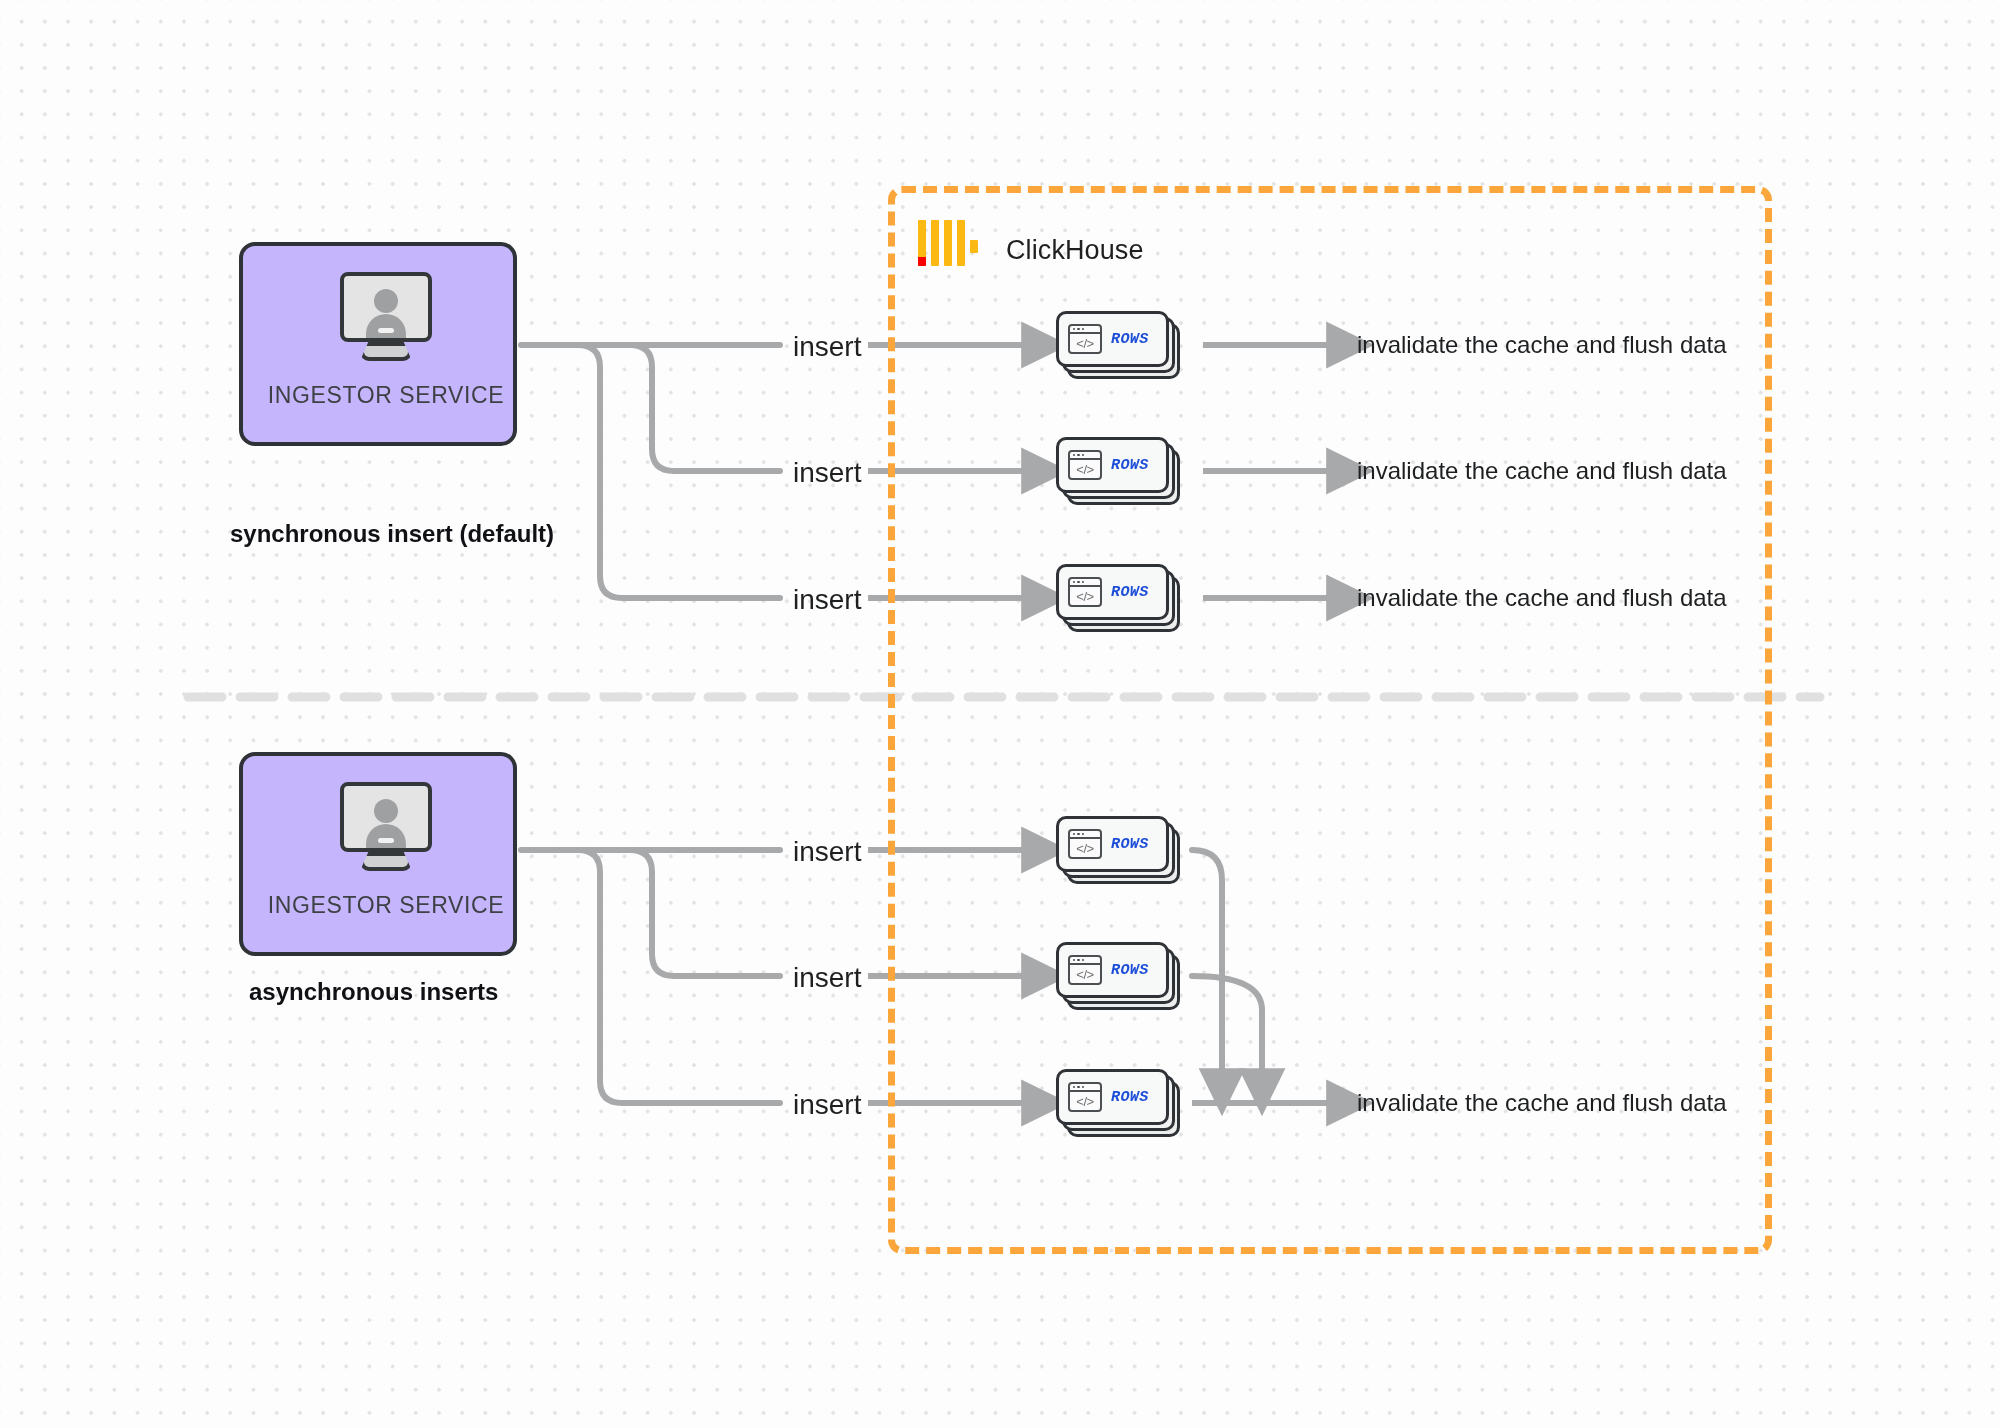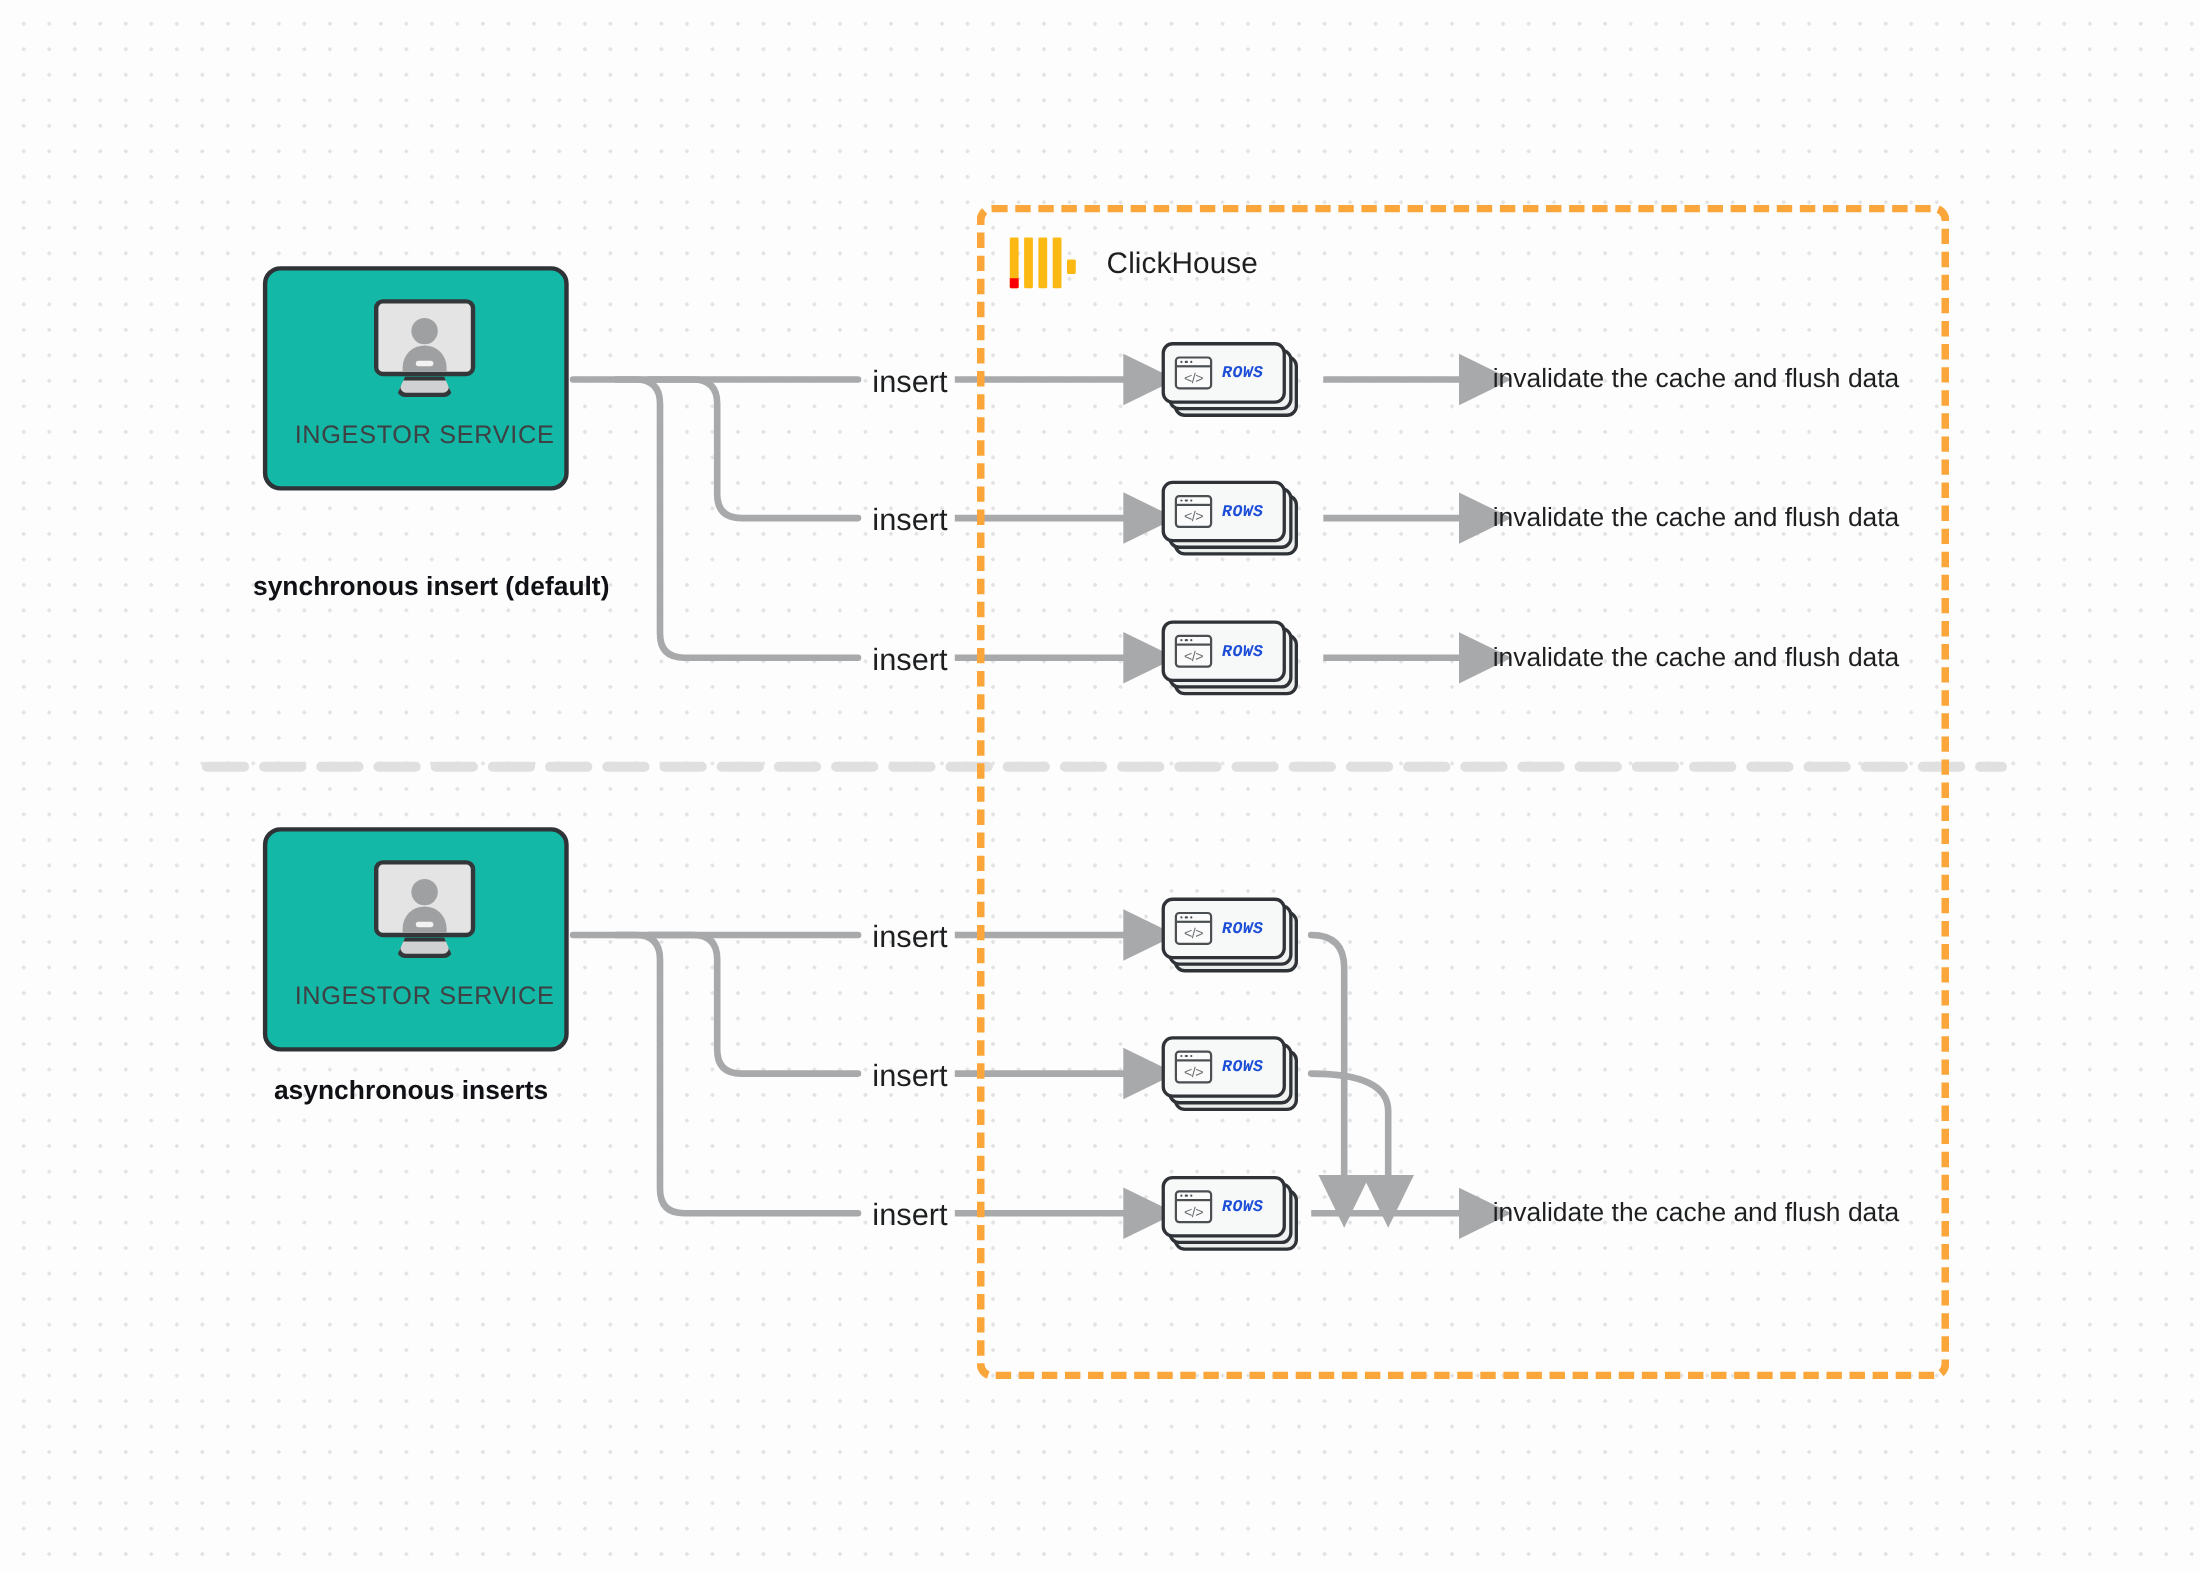--- a/index.html
+++ b/index.html
@@ -42,21 +42,21 @@
     border-radius: 14px;
     box-sizing: border-box;
   }
 
   
   .ch-brand {
     position: absolute;
     left: 918px;
     top: 212px;
     display: flex;
-    align-items: center;
+    align-items: flex-end;
     gap: 20px;
     height: 54px;
   }
   .ch-logo {
     position: relative;
     width: 54px;
     height: 46px;
   }
   .ch-logo .bar {
     position: absolute;
@@ -94,21 +94,21 @@
     letter-spacing: 0.1px;
     white-space: nowrap;
     margin-left: 14px;
   }
 
   
   .ingestor {
     position: absolute;
     width: 278px;
     height: 204px;
-    background: #14b8a6;
+    background: #c4b5fd;
     border: 4px solid #2f3337;
     border-radius: 16px;
     box-sizing: border-box;
     display: flex;
     flex-direction: column;
     align-items: center;
     justify-content: flex-start;
     padding-top: 26px;
     padding-left: 16px;
   }

